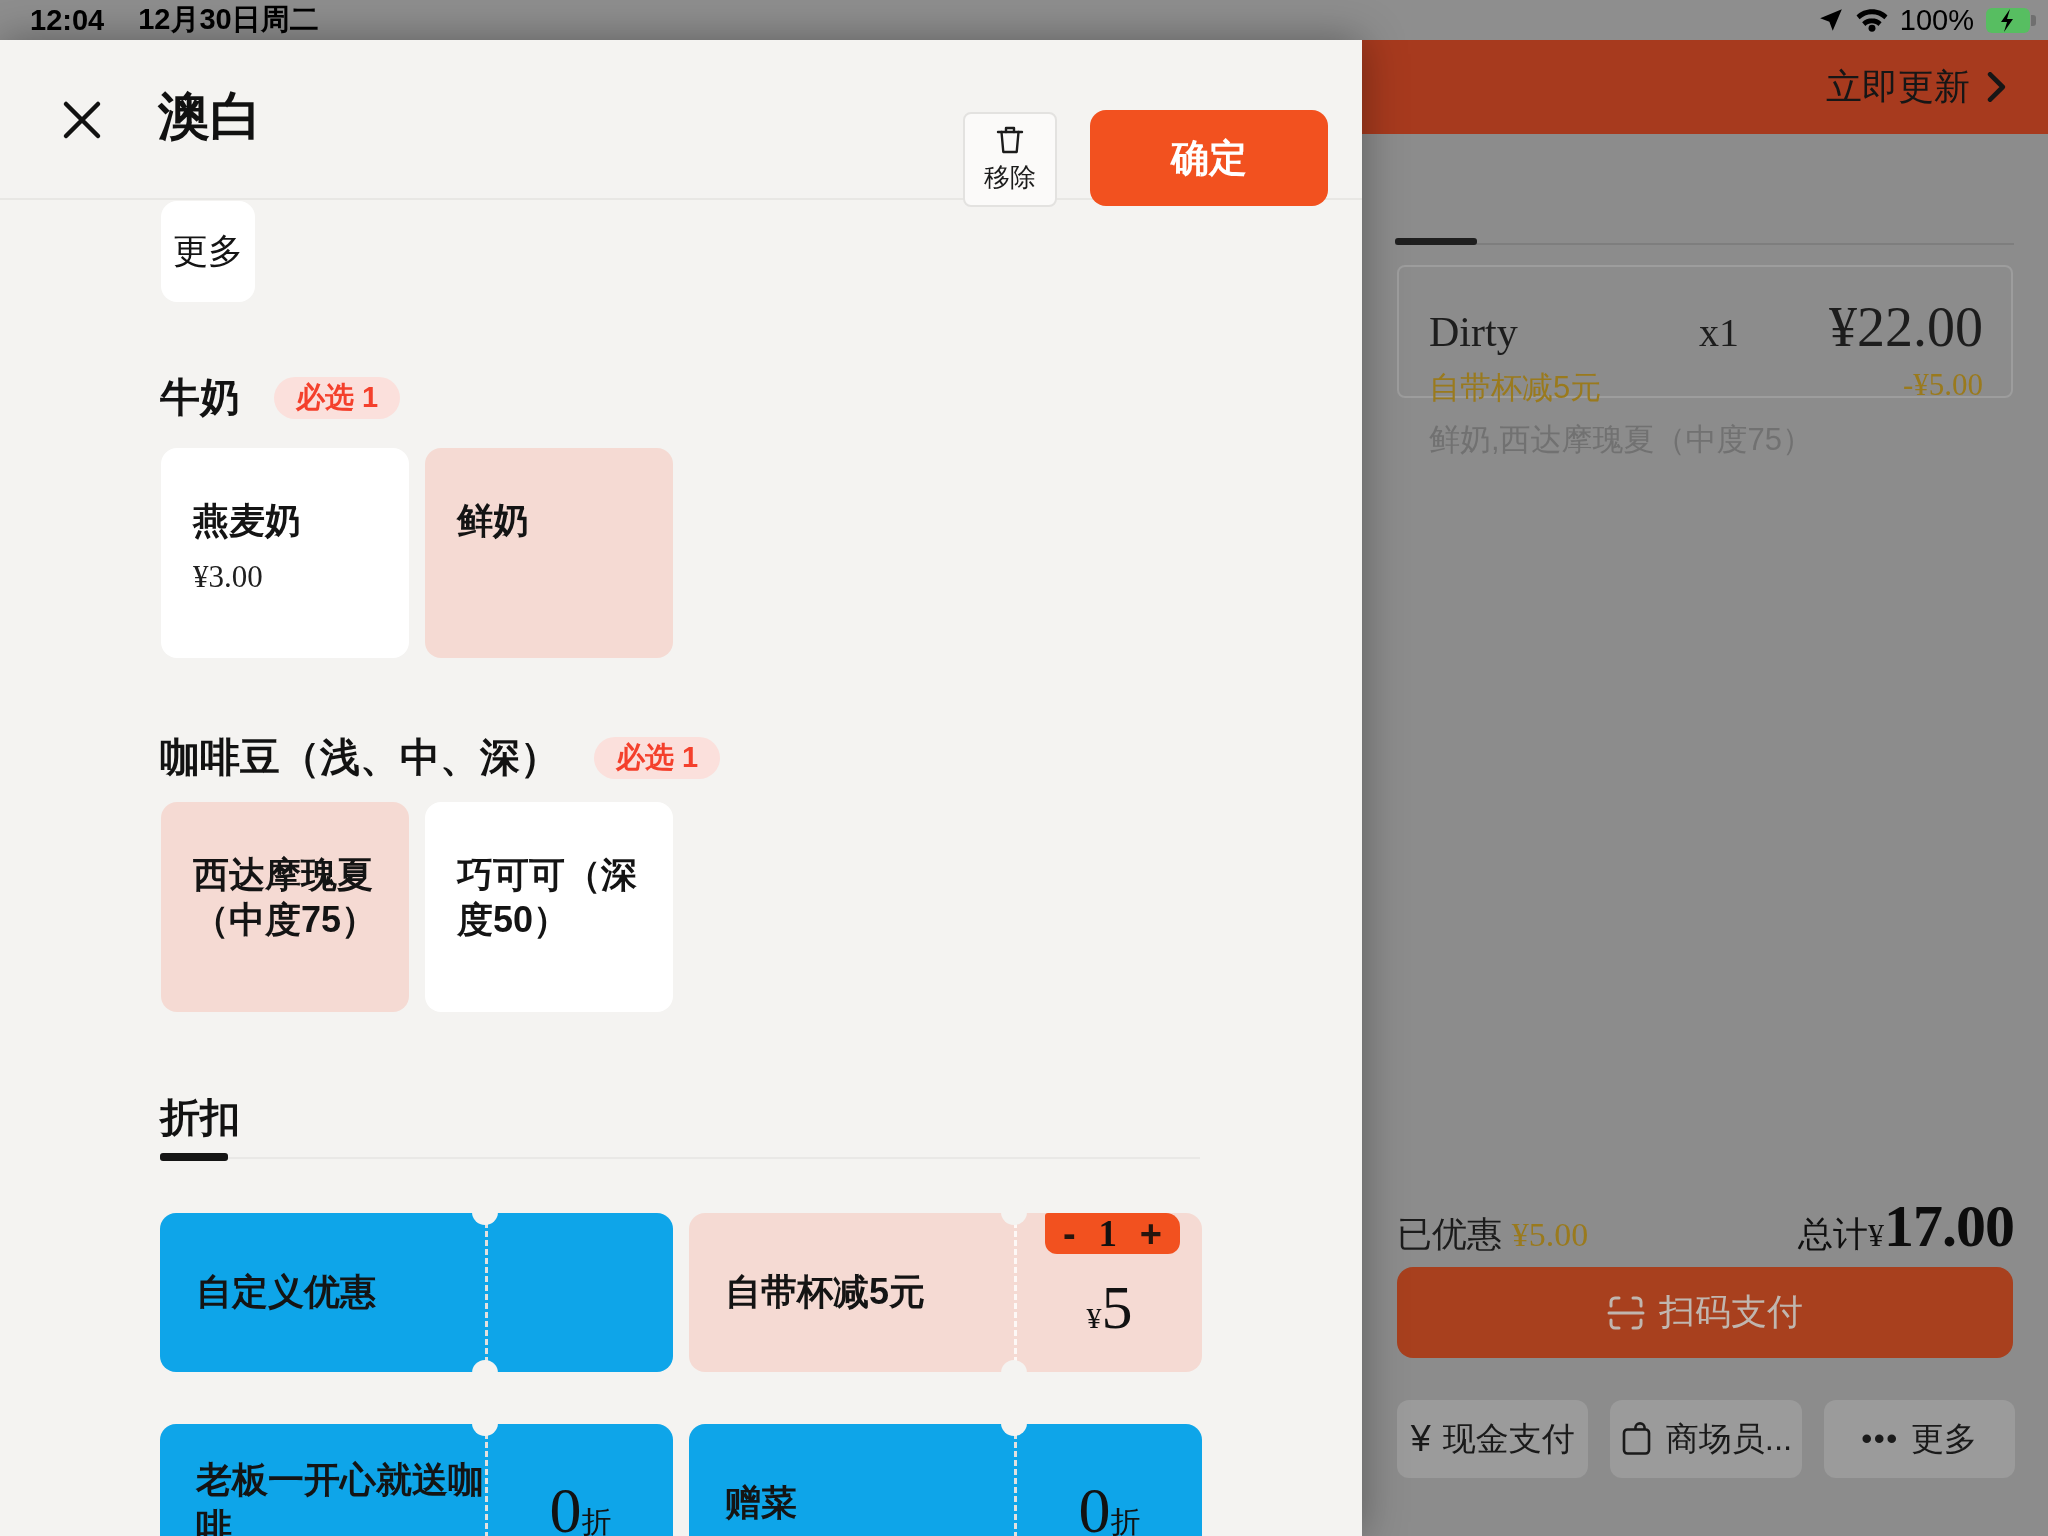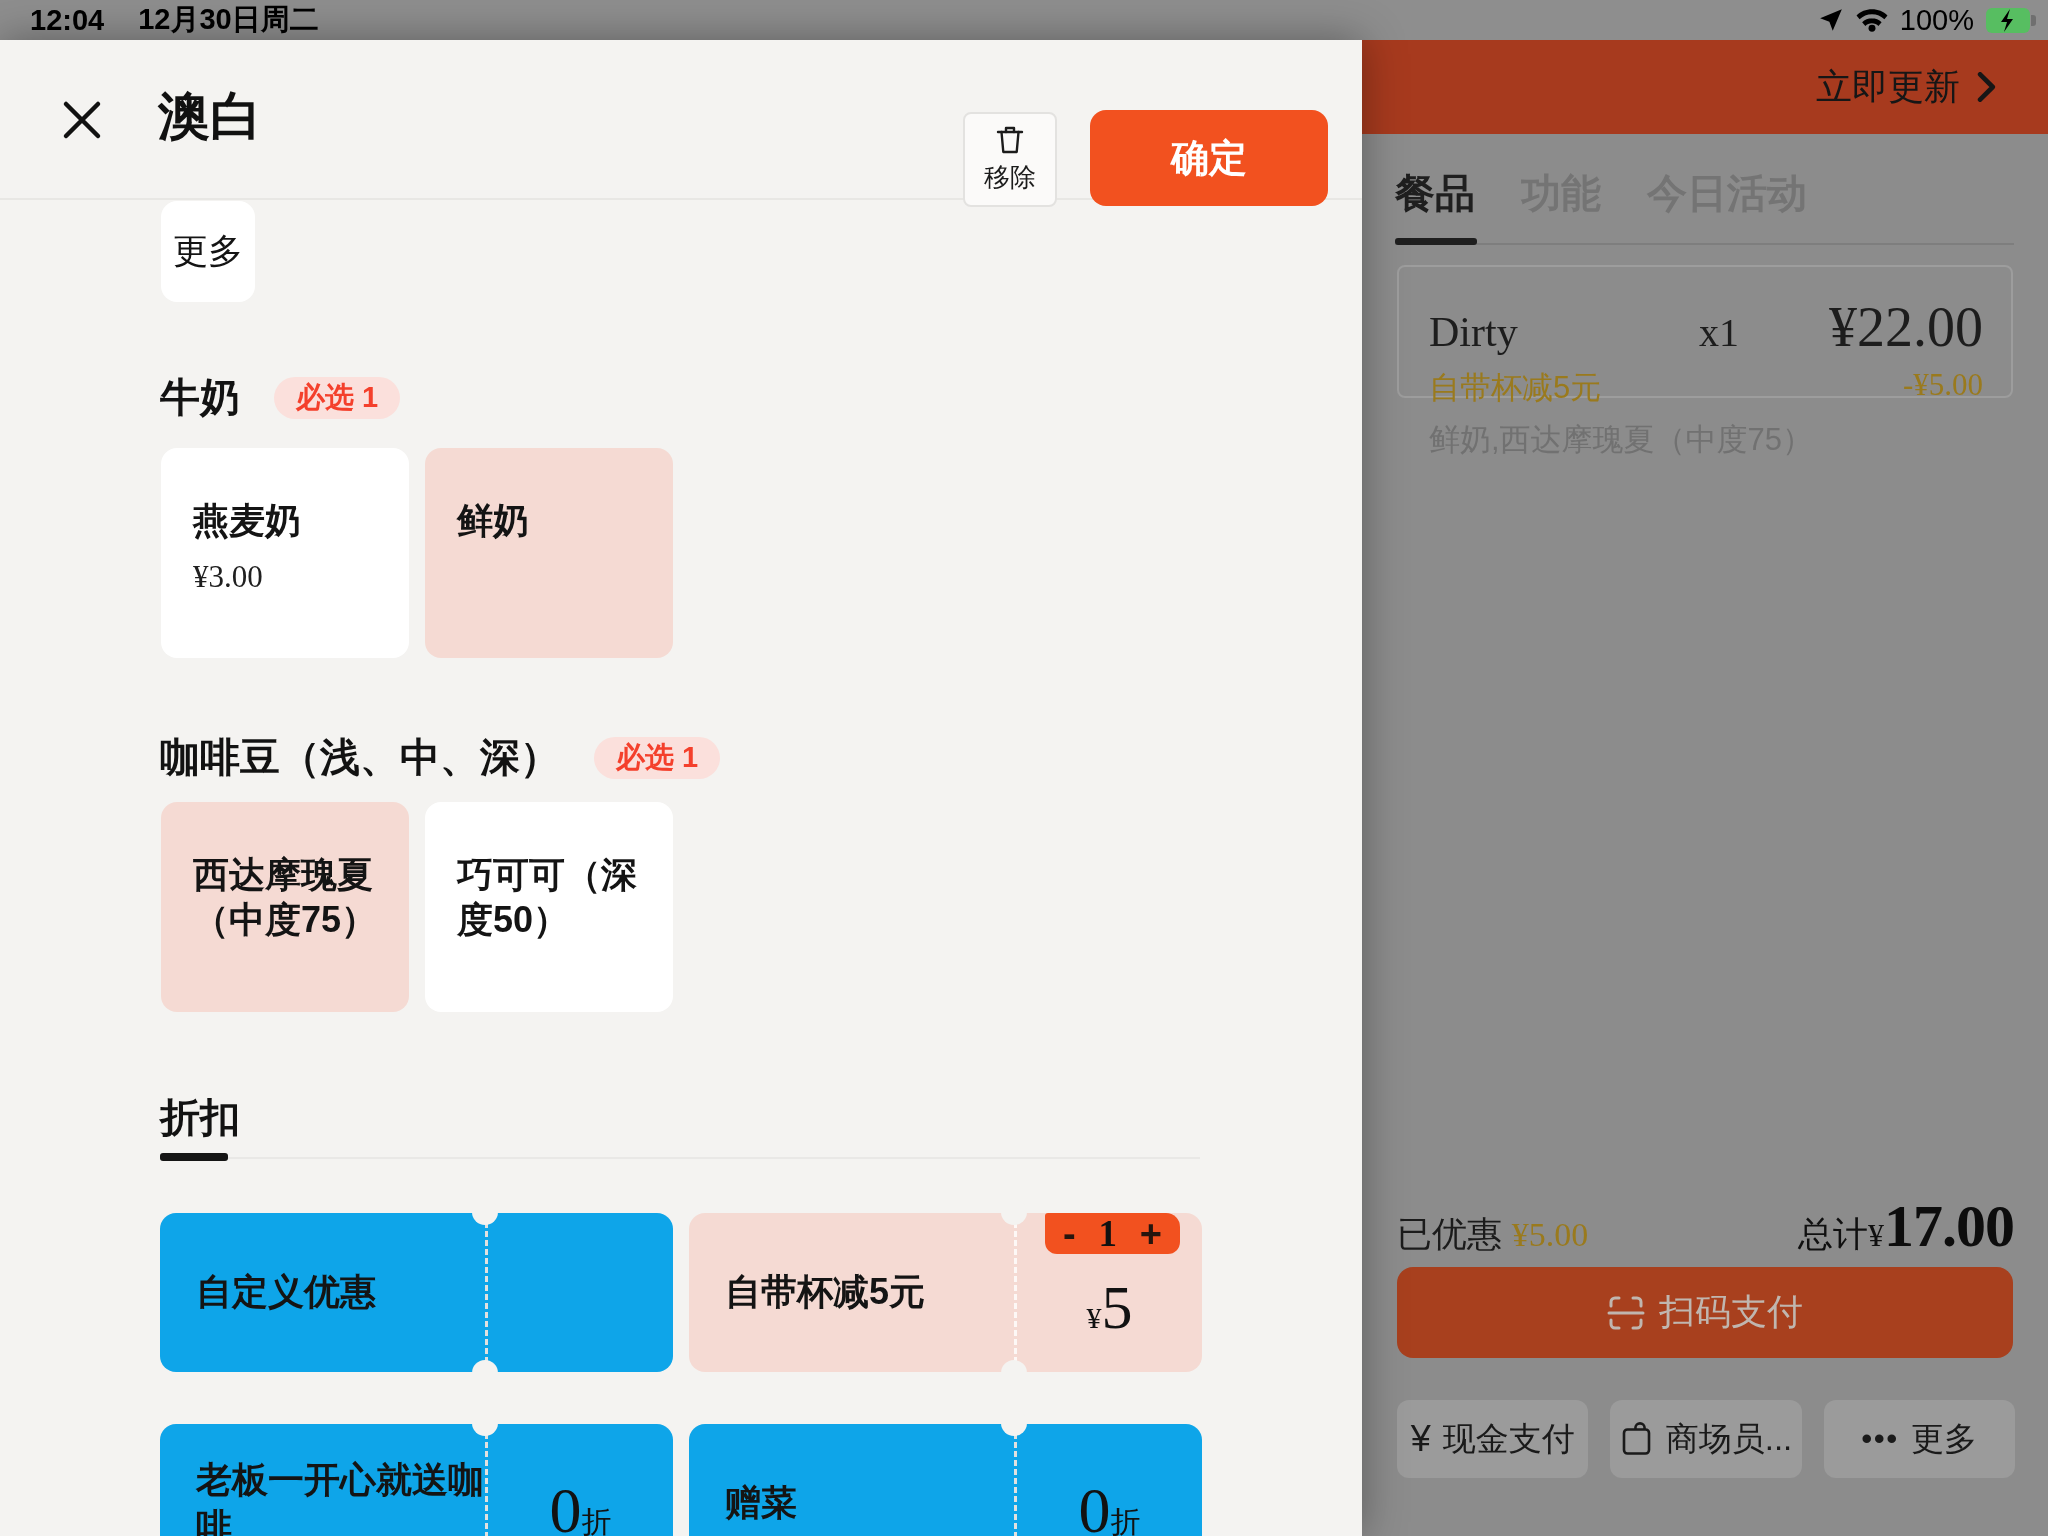--- a/index.html
+++ b/index.html
@@ -13,21 +13,21 @@
   .sb-right{position:absolute;right:12px;top:0;height:40px;display:flex;align-items:center;gap:12px;}
   .sb-ic{display:flex;align-items:center;}
   .sb-batt{position:relative;width:50px;height:25px;}
   .sb-batt .body{position:absolute;left:0;top:0;width:44px;height:25px;border-radius:6px;background:#57BE61;}
   .sb-batt .nub{position:absolute;right:0;top:7px;width:5px;height:11px;border-radius:0 3px 3px 0;background:#6F6F6F;}
   .sb-batt svg{position:absolute;left:11px;top:1px;}
 
   
   .panel{position:absolute;left:1362px;top:40px;width:686px;height:1496px;background:#8C8C8C;}
   .banner{position:absolute;left:0;top:0;width:686px;height:94px;background:#A73A1E;
-          display:flex;align-items:center;justify-content:flex-end;padding-right:48px;box-sizing:border-box;
+          display:flex;align-items:center;justify-content:flex-end;padding-right:38px;box-sizing:border-box;
           color:#161616;font-size:36px;gap:14px;cursor:pointer;}
   .tabs{position:absolute;left:33px;top:126px;display:flex;gap:46px;font-size:40px;font-weight:600;}
   .tab{color:#747474;}
   .tab.active{color:#1F1F1F;}
   .tab-underline-track{position:absolute;left:33px;right:34px;top:203px;height:2px;background:#7E7E7E;}
   .tab-underline{position:absolute;left:33px;top:198px;width:82px;height:7px;background:#1F1F1F;border-radius:3px;}
   .order-card{position:absolute;left:35px;top:225px;width:616px;height:133px;border:2px solid #9D9D9D;
               border-radius:8px;box-sizing:border-box;padding:28px 28px 0 30px;}
   .oc-row{display:flex;align-items:baseline;}
   .oc-name{font-family:"Liberation Serif",serif;font-size:42px;color:#1D1D1D;flex:1;}
@@ -134,25 +134,20 @@
   <div class="panel">
     <div class="banner">
       <span>立即更新</span>
       <span style="display:flex;">
         <svg width="26" height="30" viewBox="0 0 16 26">
             <path d="M2 2l11 11L2 24" fill="none" stroke="#161616" stroke-width="4" stroke-linecap="round" stroke-linejoin="round"></path>
           </svg>
       </span>
     </div>
 
-    <div class="tabs">
-      <span class="tab active">餐品</span>
-      <span class="tab">功能</span>
-      <span class="tab">今日活动</span>
-    </div>
     <div class="tab-underline-track"></div>
     <div class="tab-underline"></div>
 
     <div class="order-card">
       <div class="oc-row">
         <span class="oc-name">Dirty</span>
         <span class="oc-qty">x1</span>
         <span class="oc-price">¥22.00</span>
       </div>
       <div class="oc-row2">

